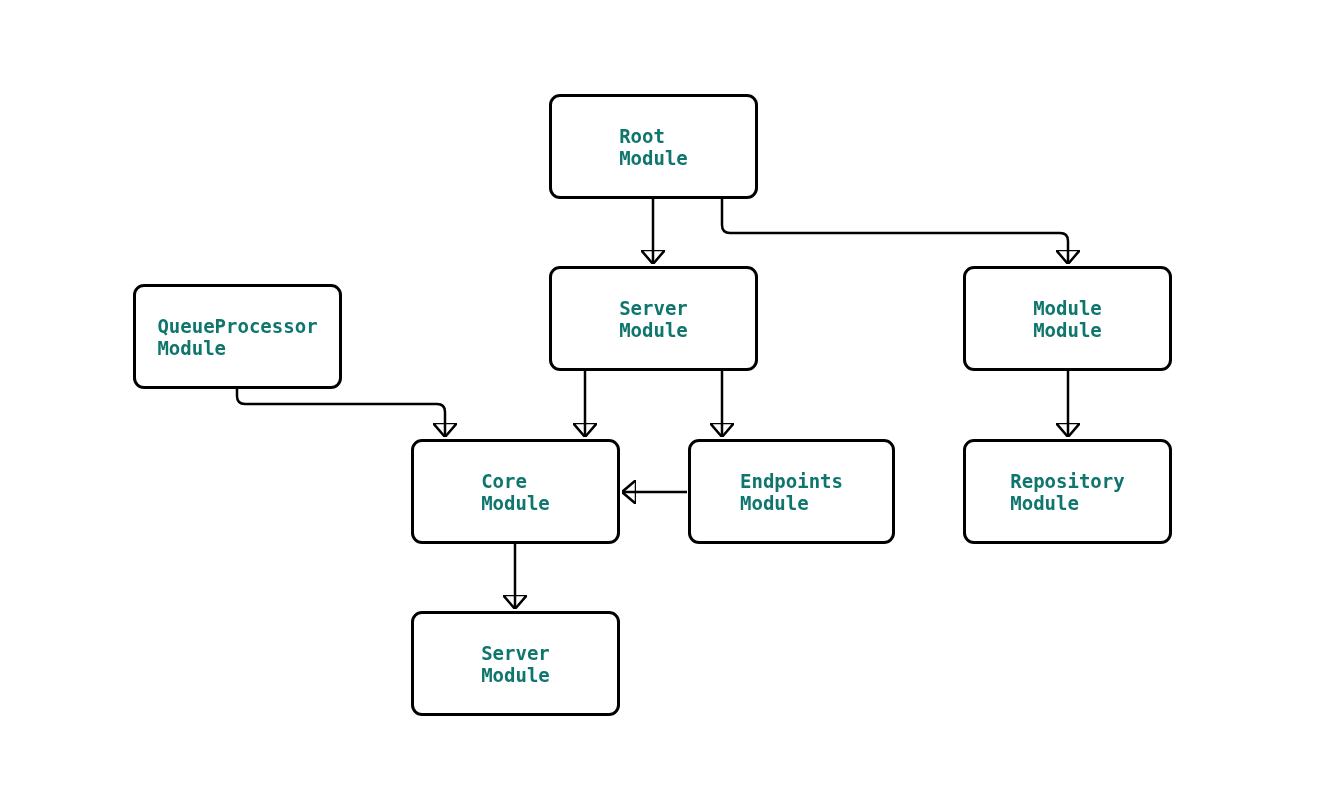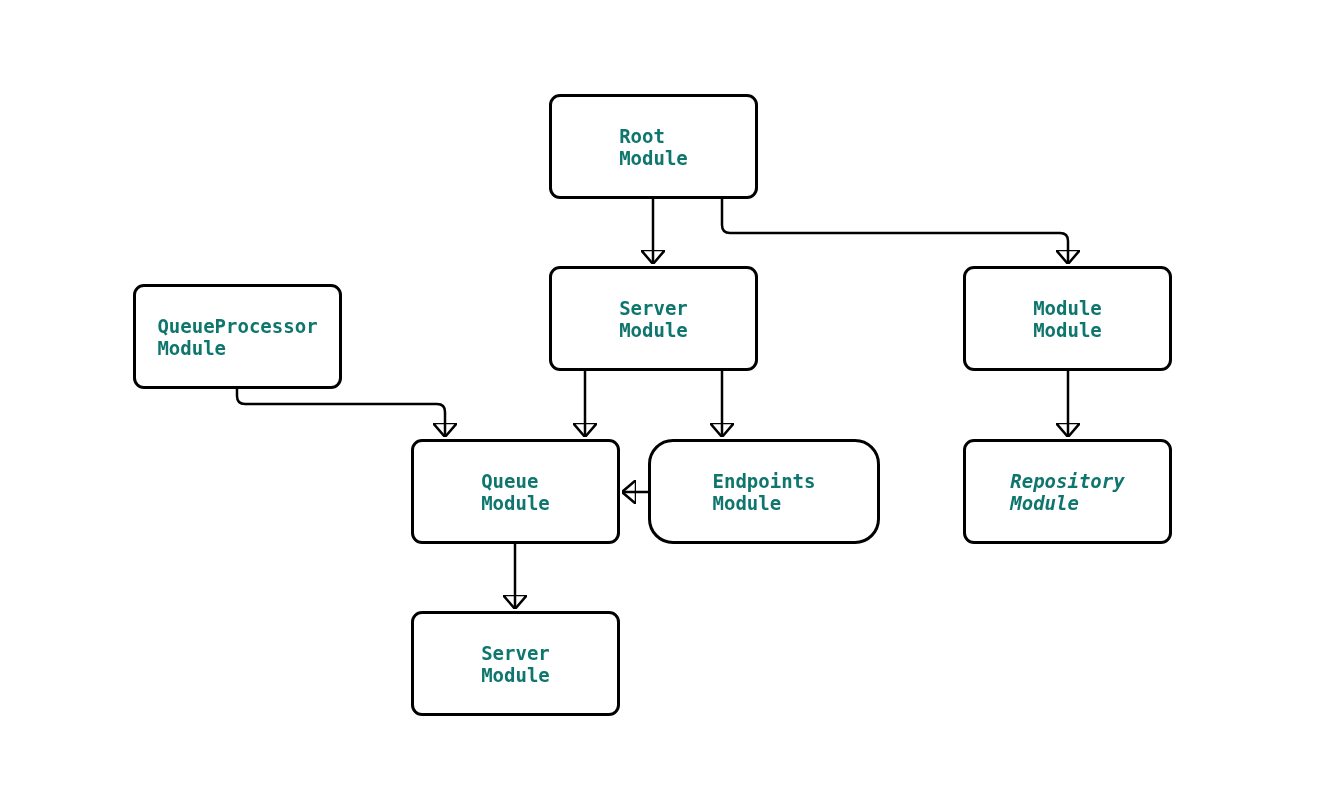--- a/index.html
+++ b/index.html
@@ -92,33 +92,33 @@
 
   <div class="node" style="left:963px; top:266px;">
     <div class="label">
       <span>Module</span><br>
       <span>Module</span>
     </div>
   </div>
 
   <div class="node" style="left:411px; top:439px;">
     <div class="label">
-      <span>Queue</span><br>
+      <span>Core</span><br>
       <span>Module</span>
     </div>
   </div>
 
-  <div class="node" style="left:648px; top:439px; width:232px;border-radius:25px;">
+  <div class="node" style="left:688px; top:439px; width:207px;">
     <div class="label">
       <span>Endpoints</span><br>
       <span>Module</span>
     </div>
   </div>
 
-  <div class="node" style="left:963px; top:439px;font-style:italic;">
+  <div class="node" style="left:963px; top:439px;">
     <div class="label">
       <span>Repository</span><br>
       <span>Module</span>
     </div>
   </div>
 
   <div class="node" style="left:411px; top:611px;">
     <div class="label">
       <span>Server</span><br>
       <span>Module</span>

